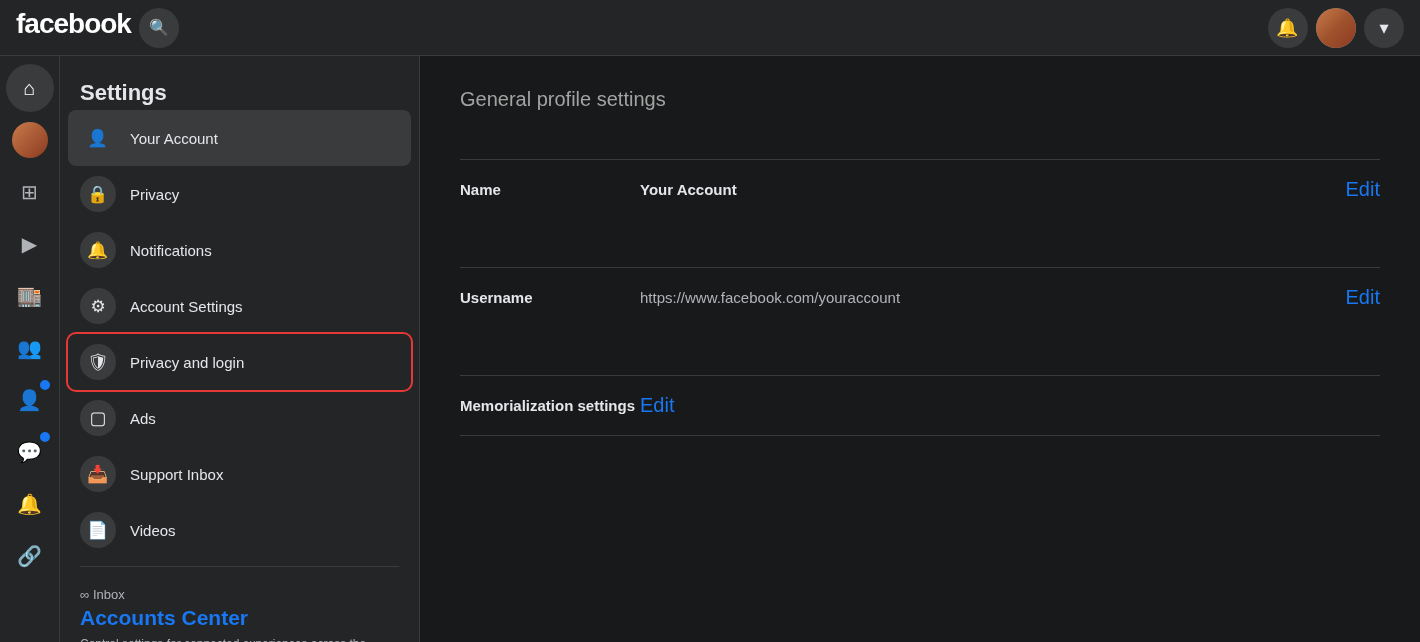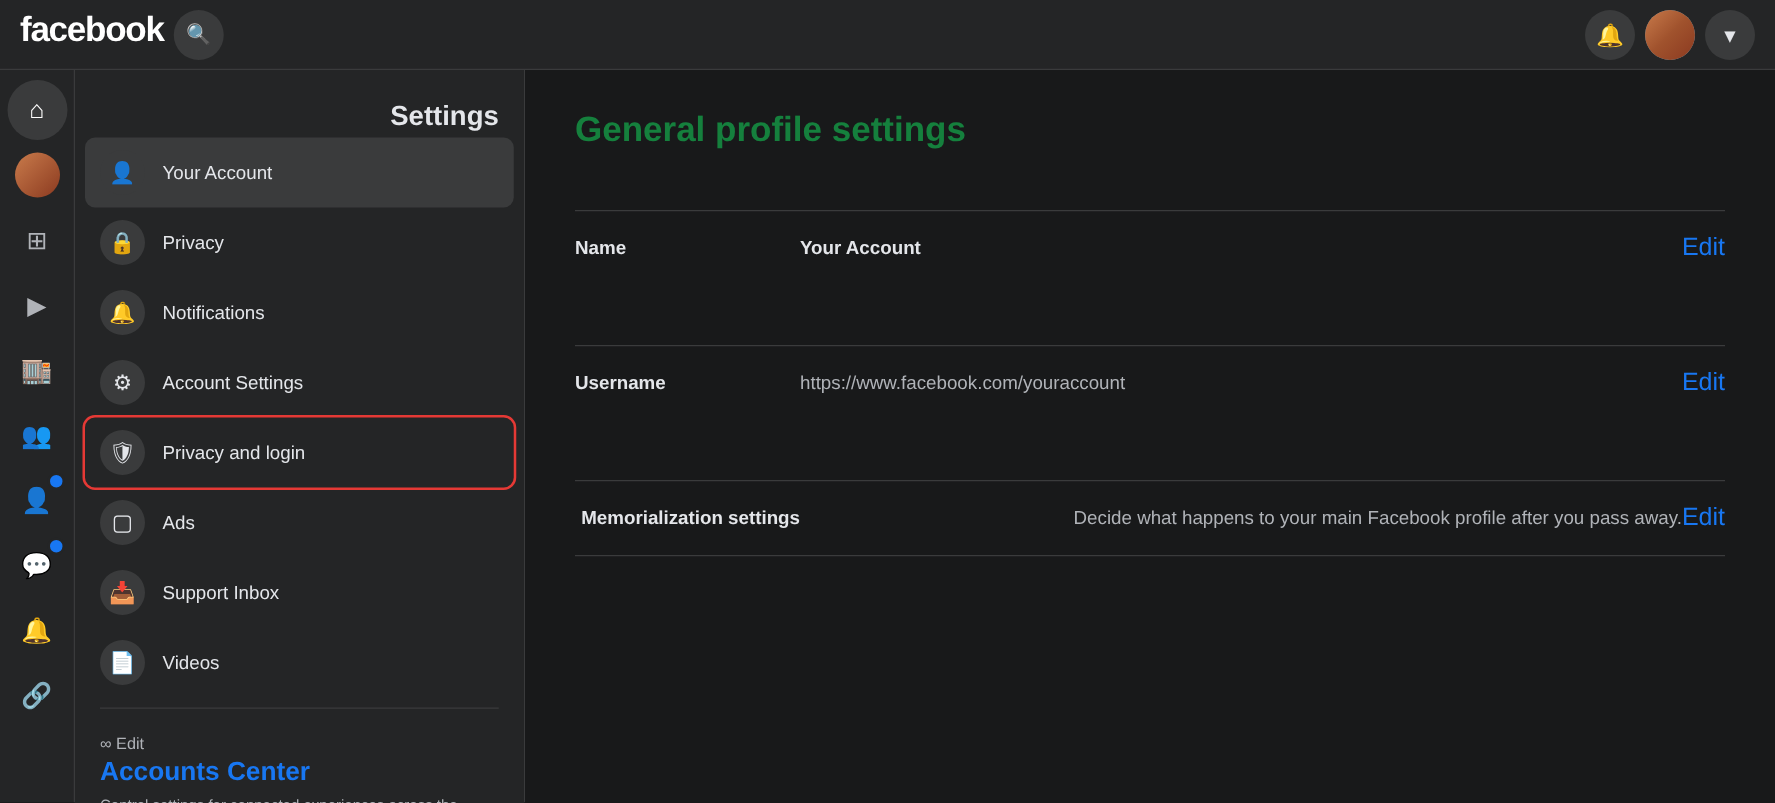--- a/index.html
+++ b/index.html
@@ -149,21 +149,20 @@
       padding: 16px 8px;
       overflow-y: auto;
       flex-shrink: 0;
       border-right: 1px solid #3a3b3c;
     }
     .sidebar-title {
       font-size: 22px;
       font-weight: 700;
       color: #e4e6ea;
       padding: 8px 12px 4px 12px;
-      text-align: right;
     }
     .sidebar-item {
       display: flex;
       align-items: center;
       gap: 14px;
       padding: 10px 12px;
       border-radius: 8px;
       cursor: pointer;
       color: #e4e6ea;
       font-size: 15px;
@@ -216,35 +215,34 @@
     }
 
     
     .main-content {
       flex: 1;
       background: #18191a;
       padding: 32px 40px;
       overflow-y: auto;
     }
     .content-title {
-      font-size: 28px;
-      font-weight: 700;
-      color: #15803d;
+      font-size: 20px;
+      font-weight: 400;
+      color: #a3a3a3;
       margin-bottom: 20px;
     }
     .settings-row {
       border-top: 1px solid #3a3b3c;
       display: flex;
       align-items: center;
       padding: 18px 0;
       margin-top: 48px;
     }
     .settings-row:last-child {
       border-bottom: 1px solid #3a3b3c;
-      text-align: right;
     }
     .row-label {
       width: 180px;
       font-size: 15px;
       font-weight: 600;
       color: #e4e6ea;
       flex-shrink: 0;
     }
     .row-value {
       flex: 1;
@@ -366,21 +364,21 @@
     </div>
 
     <div class="sidebar-item">
       <div class="sidebar-icon">📄</div>
       <span>Videos</span>
     </div>
 
     <div class="sidebar-divider"></div>
 
     <div class="meta-section">
-      <div class="meta-logo">∞ Edit</div>
+      <div class="meta-logo">∞ Inbox</div>
       <div class="accounts-center-link">Accounts Center</div>
       <div class="meta-desc">Control settings for connected experiences across the Facebook app, Instagram and Messenger, including story and post sharing and logging in.</div>
     </div>
   </div>
 
   <div class="main-content">
     <div class="content-title">General profile settings</div>
 
     <div class="settings-row">
       <div class="row-label">Name</div>
@@ -391,18 +389,17 @@
     </div>
 
     <div class="settings-row">
       <div class="row-label">Username</div>
       <div class="row-value">https://www.facebook.com/youraccount</div>
       <div class="row-edit">Edit</div>
     </div>
 
     <div class="settings-row">
       <div class="row-label">Memorialization settings</div>
-      <div class="row-value">Decide what happens to your main Facebook profile after you pass away.</div>
       <div class="row-edit">Edit</div>
     </div>
   </div>
 
 </div>
 
 </body></html>

